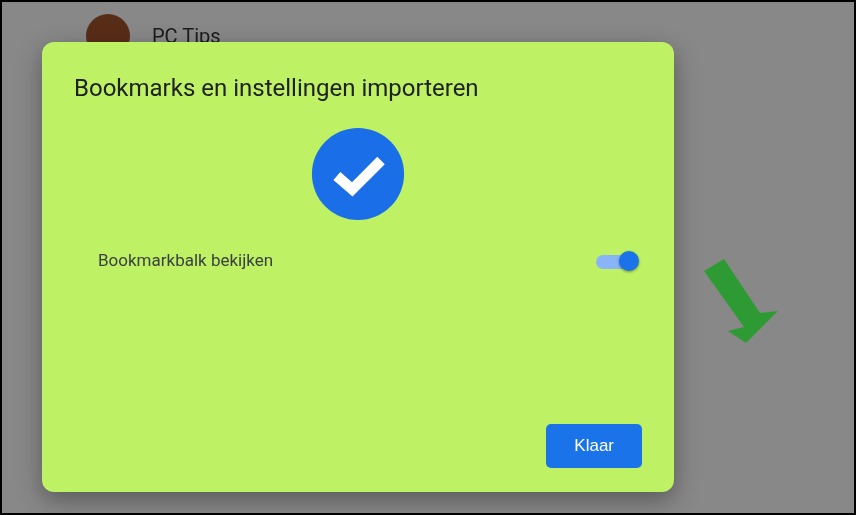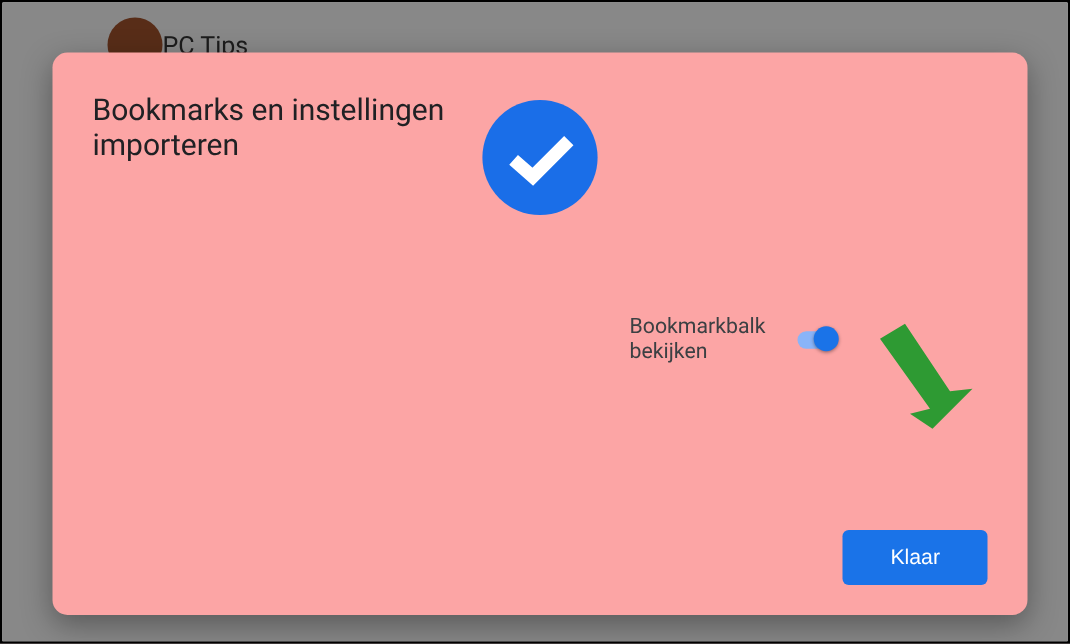--- a/index.html
+++ b/index.html
@@ -10,63 +10,63 @@
       position: relative; overflow: hidden;
       border: 2px solid #000;
     }
 
     .bg {
       position: absolute; inset: 0;
       background: #f7f7f7;
     }
     .bg-row {
       position: absolute; left: 24px; right: 24px; top: 0; height: 52px;
-      display: flex; align-items: center; 
+      display: flex; align-items: center; gap: 22px;
       padding: 12px 60px;
     }
     .avatar {
       width: 44px; height: 44px; border-radius: 50%;
       background: #a0522d;
       position: relative; top: 8px;
     }
     .bg-name { color: #333; font-size: 20px; position: relative; top: 8px; }
 
     .scrim {
       position: absolute; inset: 0;
       background: rgba(0,0,0,0.45);
     }
 
     .dialog {
       position: absolute; left: 40px; top: 40px;
-      width: 780px; height: 450px;
-      background: #fca5a5;
+      width: 632px; height: 450px;
+      background: #bef264;
       border-radius: 12px;
       box-shadow: 0 8px 24px rgba(0,0,0,0.35);
       padding: 32px 32px 24px 32px;
-      display: flex; flex-direction: row;
+      display: flex; flex-direction: column;
     }
 
     .title {
       font-size: 24px; color: #202124; font-weight: 400;
       margin-bottom: 20px;
     }
 
     .hero {
       display: flex; justify-content: center; margin-top: 4px; margin-bottom: 28px;
     }
     .check-circle {
       width: 96px; height: 96px;
     }
 
     .status {
       color: #5f6368; font-size: 17px; margin-top: 10px; margin-bottom: 30px;
     }
 
     .row {
-      display: flex; align-items: center; justify-content: space-between;
+      display: flex; align-items: flex-end; justify-content: space-between;
       padding-left: 24px; padding-right: 6px;
     }
     .row-label { color: #3c4043; font-size: 17px; }
 
     .toggle {
       width: 40px; height: 18px; position: relative;
     }
     .toggle-track {
       position: absolute; top: 3px; left: 0; right: 0; height: 14px;
       border-radius: 999px; background: #8ab4f8;
@@ -77,21 +77,21 @@
       box-shadow: 0 1px 3px rgba(0,0,0,0.4);
     }
 
     .actions {
       margin-top: auto;
       display: flex; justify-content: flex-end;
     }
     .primary-btn {
       background: #1a73e8; color: #fff;
       border: none; border-radius: 5px;
-      padding: 12px 38px;
+      padding: 12px 28px;
       font-size: 17px; font-weight: 500;
       cursor: pointer;
     }
 
     .arrow {
       position: absolute;
       left: 640px; top: 205px;
       pointer-events: none;
     }
   </style>

